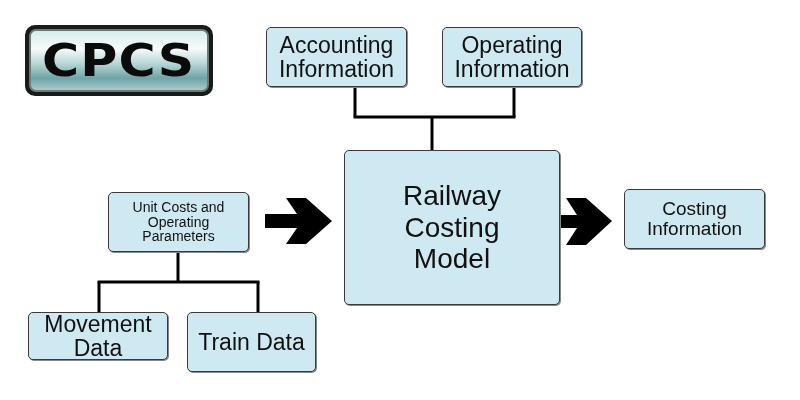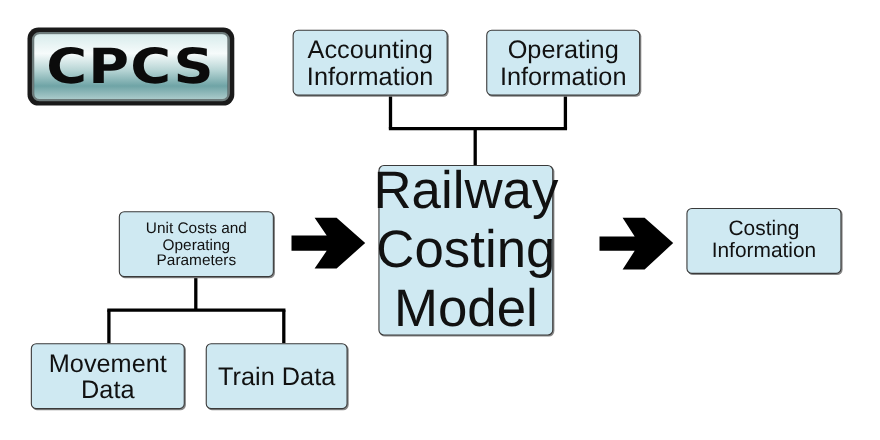--- a/index.html
+++ b/index.html
@@ -56,31 +56,31 @@
   <span>Operating
 Information</span>
 </div>
 
 <div class="box" style="left:108px; top:192px; width:141px; height:60px; font-size:14px;">
   <span>Unit Costs and
 Operating
 Parameters</span>
 </div>
 
-<div class="box" style="left:344px; top:150px; width:159px; height:155px; font-size:48px; line-height:1.12;">
+<div class="box" style="left:344px; top:150px; width:216px; height:155px; font-size:28px; line-height:1.12;">
   <span>Railway
 Costing
 Model</span>
 </div>
 
 <div class="box" style="left:624px; top:189px; width:141px; height:60px; font-size:19px;">
   <span>Costing
 Information</span>
 </div>
 
-<div class="box" style="left:28px; top:312px; width:140px; height:60px; font-size:23px;">
+<div class="box" style="left:28px; top:312px; width:140px; height:48px; font-size:23px;">
   <span>Movement
 Data</span>
 </div>
 
 <div class="box" style="left:187px; top:312px; width:129px; height:60px; font-size:23px;">
   <span>Train Data</span>
 </div>
 
 </body></html>

